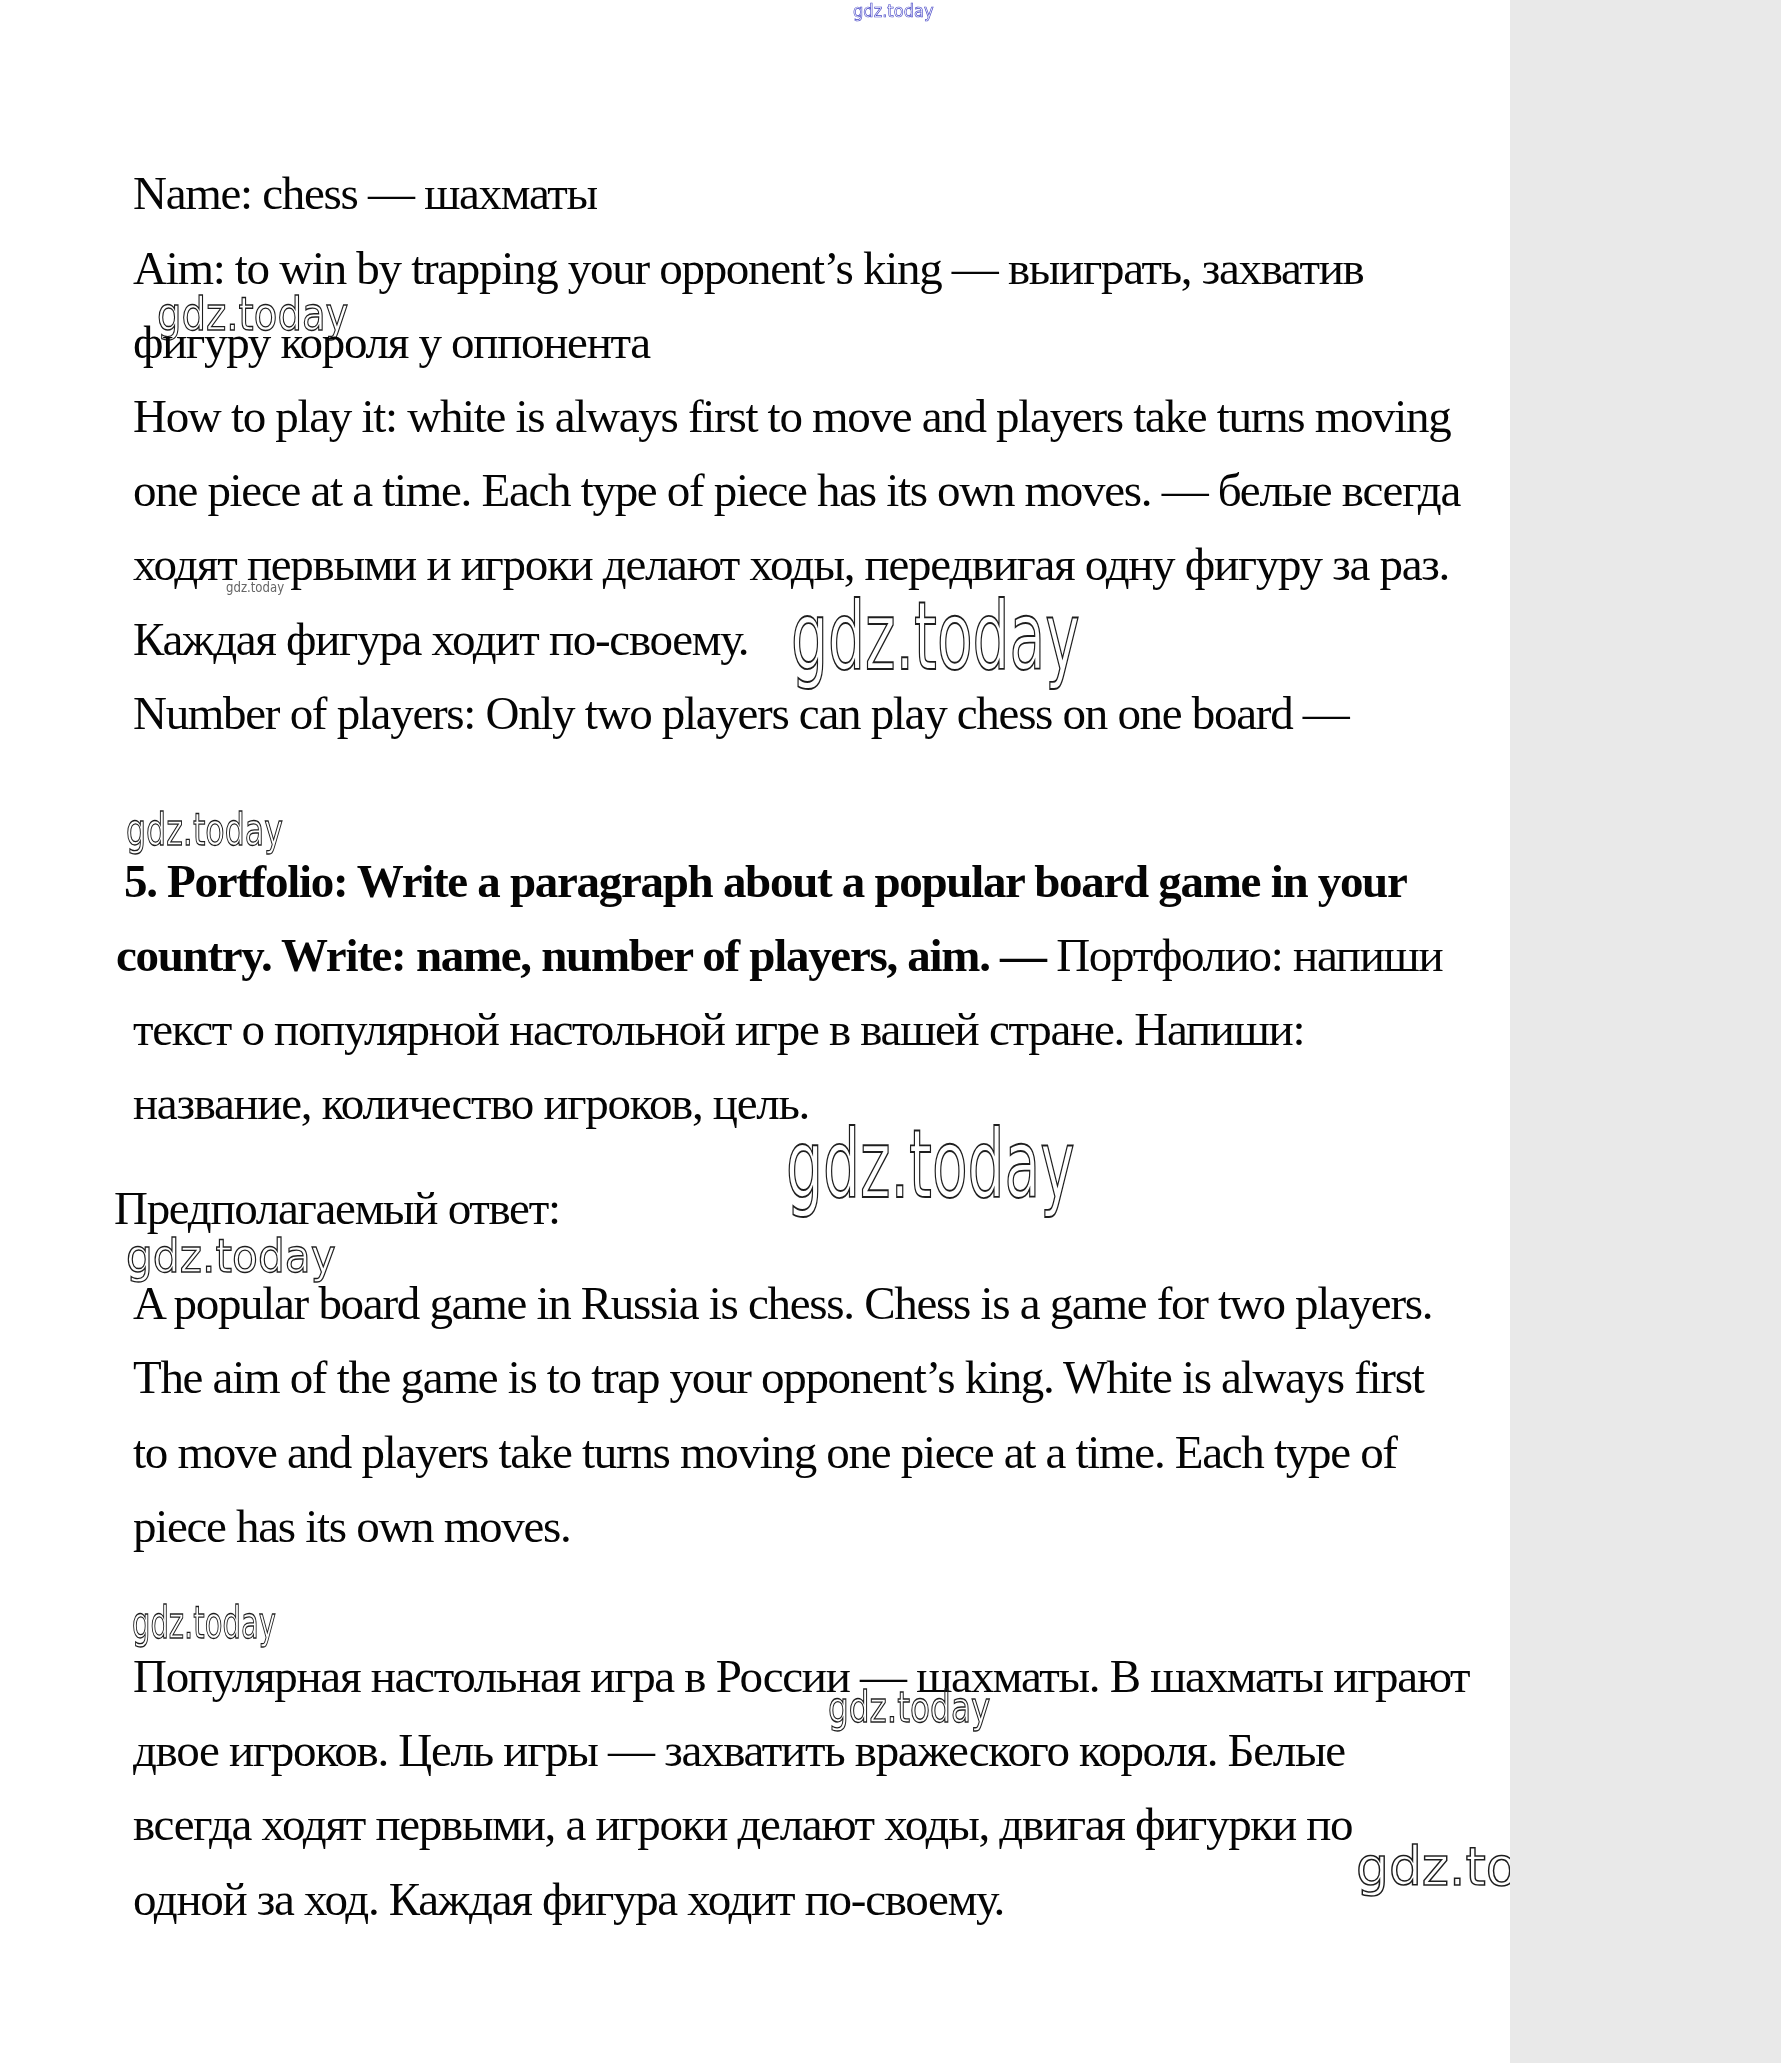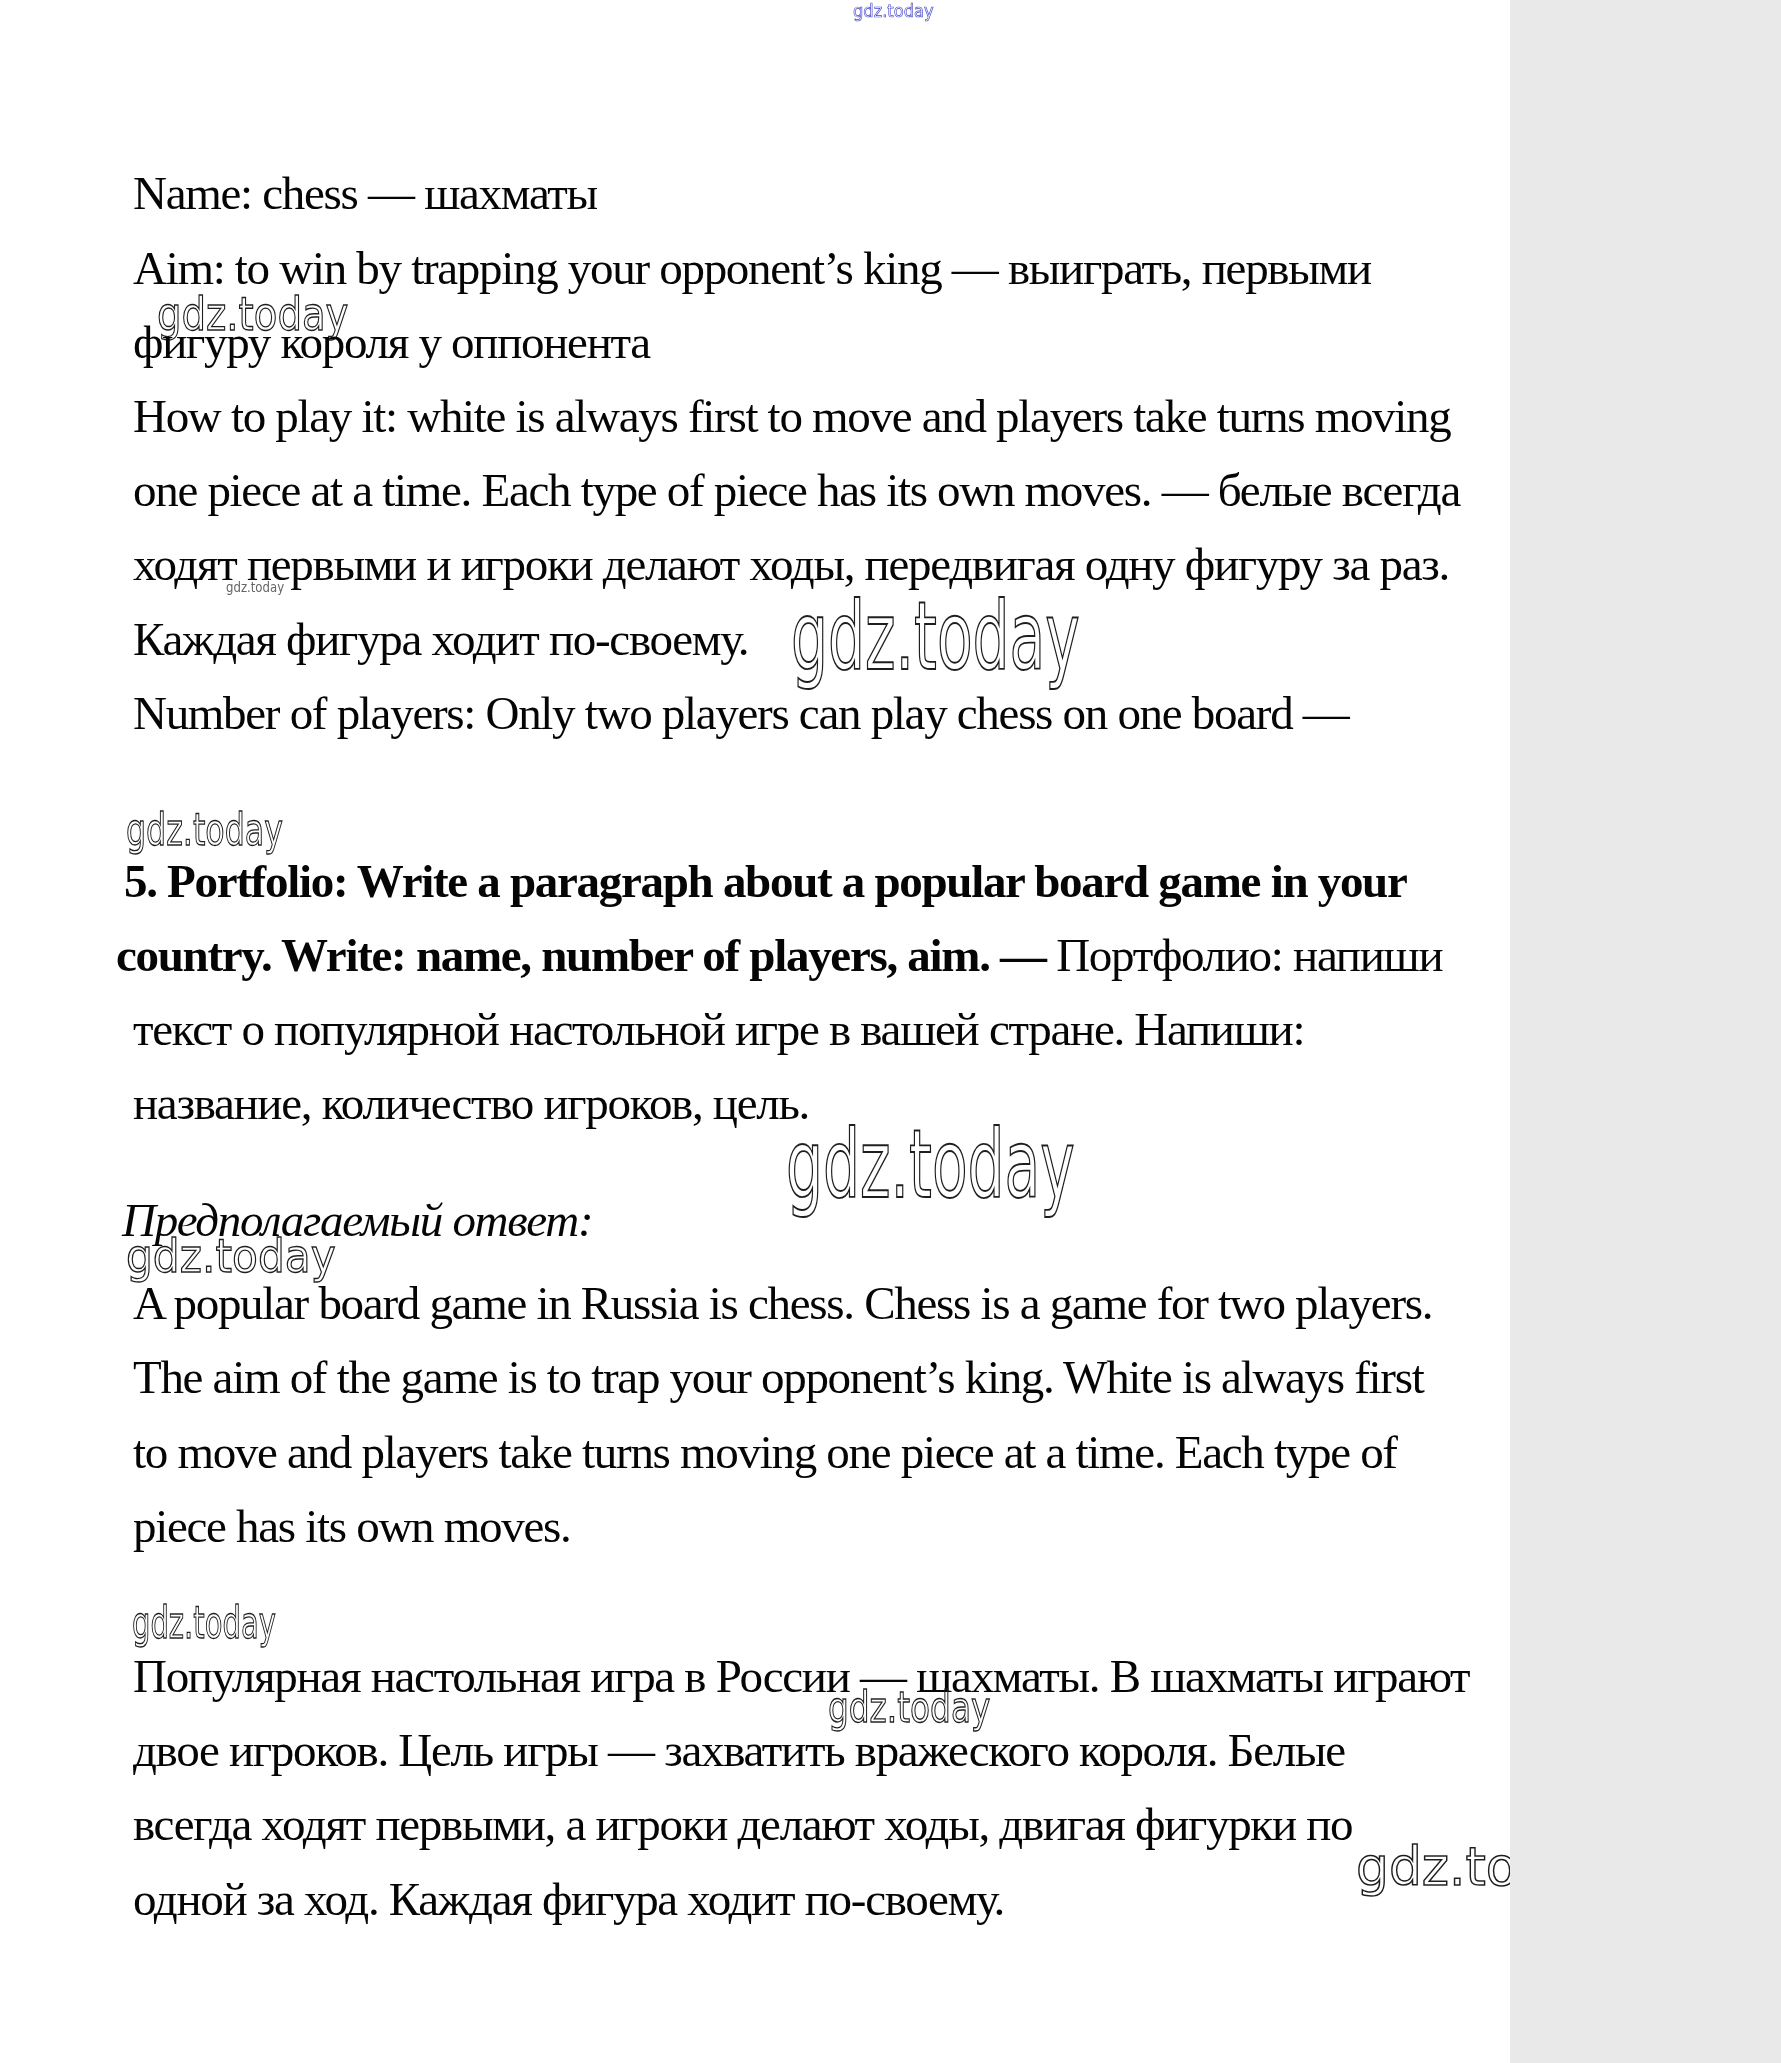--- a/index.html
+++ b/index.html
@@ -14,21 +14,21 @@
     position:absolute;
     left:133px;
     font-size:47px;
     line-height:1;
     letter-spacing:-1.3px;
     white-space:nowrap;
     color:#050505;
     text-align:center;
   }
   .line.bold{font-weight:bold;left:124px;}
-  .line.italic{font-style:italic;left:122px;margin-top:12px;}
+  .line.italic{left:114px;}
   .line .b{font-weight:bold;}
   .line .r{font-weight:normal;}
   
   .wm{
     position:absolute;
     font-family:"DejaVu Sans","Liberation Sans",sans-serif;
     line-height:1;
     white-space:nowrap;
     transform-origin:0 0;
     color:transparent;
@@ -57,21 +57,21 @@
   .wm-right{left:1356px;top:1840px;font-size:54px;transform:scaleX(0.96);-webkit-text-stroke-width:1.5px;}
 </style>
 </head>
 <body>
 
 <div id="page">
 
   <div class="wm wm-top">gdz.today</div>
 
   <div class="line" style="top:170px">Name: chess — шахматы</div>
-  <div class="line" style="top:245px">Aim: to win by trapping your opponent’s king — выиграть, первыми</div>
+  <div class="line" style="top:245px">Aim: to win by trapping your opponent’s king — выиграть, захватив</div>
   <div class="wm wm-a">gdz.today</div>
   <div class="line" style="top:319px">фигуру короля у оппонента</div>
   <div class="line" style="top:393px">How to play it: white is always first to move and players take turns moving</div>
   <div class="line" style="top:467px">one piece at a time. Each type of piece has its own moves. — белые всегда</div>
   <div class="line" style="top:541px">ходят первыми и игроки делают ходы, передвигая одну фигуру за раз.</div>
   <div class="wm wm-tiny">gdz.today</div>
   <div class="line" style="top:616px">Каждая фигура ходит по-своему.</div>
   <div class="wm wm-big1">gdz.today</div>
   <div class="line" style="top:690px">Number of players: Only two players can play chess on one board —</div>
   <div class="wm wm-b">gdz.today</div>

